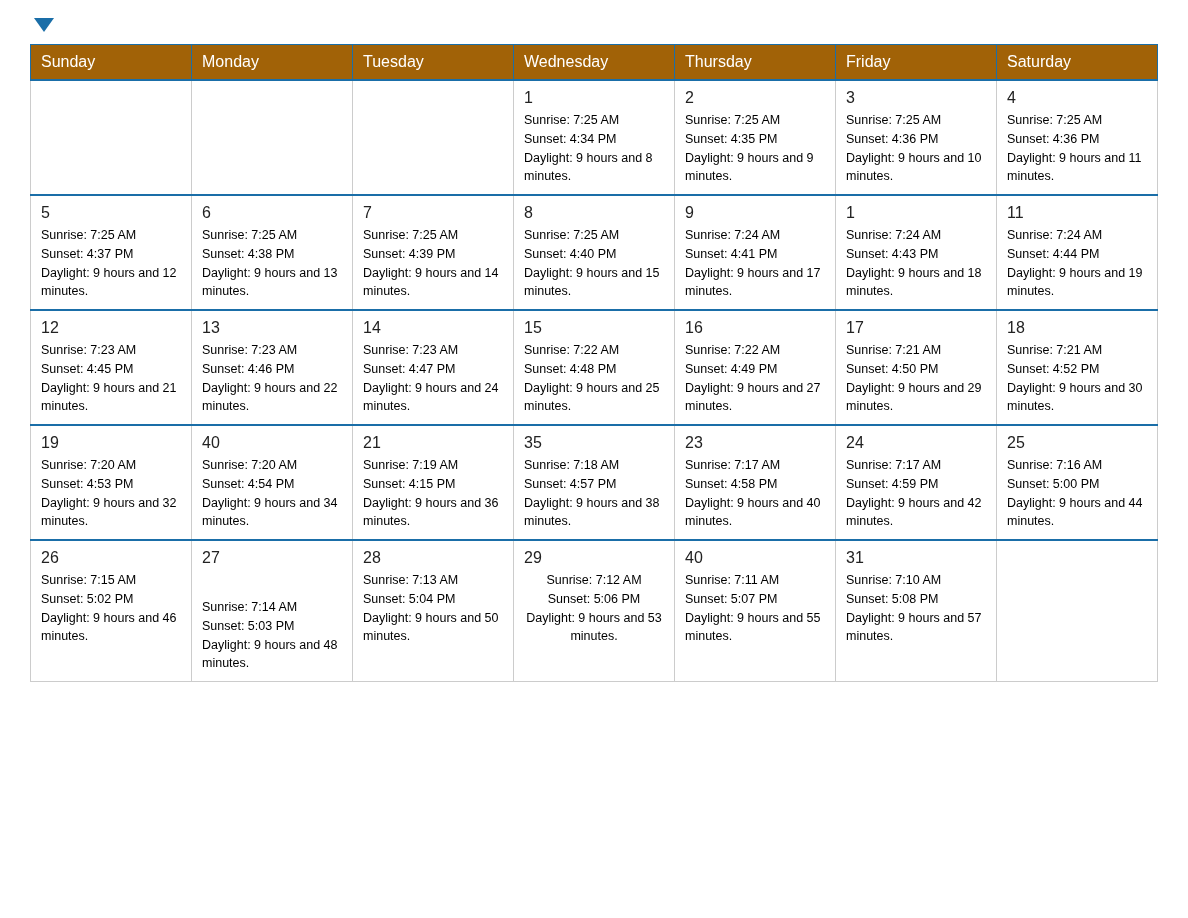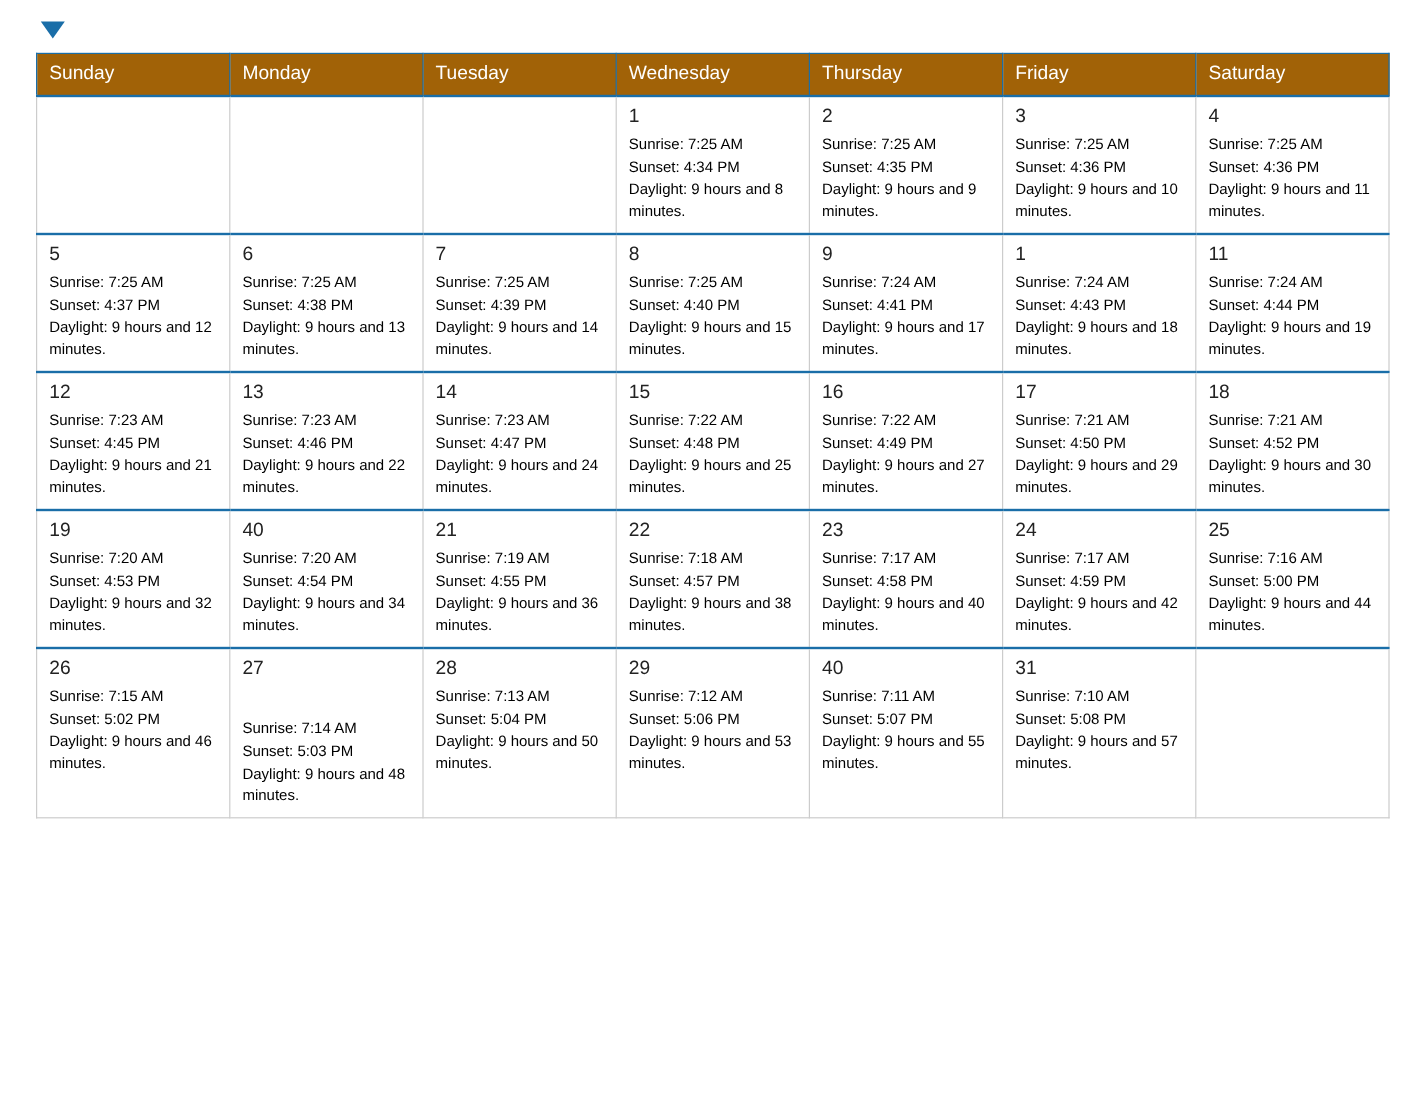--- a/index.html
+++ b/index.html
@@ -258,25 +258,25 @@
         </td>
         <td>
           <span class="day-number">40</span>
           <div class="day-info" style="white-space: pre-line;">Sunrise: 7:20 AM
 Sunset: 4:54 PM
 Daylight: 9 hours and 34 minutes.</div>
         </td>
         <td>
           <span class="day-number">21</span>
           <div class="day-info" style="white-space: pre-line;">Sunrise: 7:19 AM
-Sunset: 4:55 PM
+Sunset: 4:15 PM
 Daylight: 9 hours and 36 minutes.</div>
         </td>
         <td>
-          <span class="day-number">22</span>
+          <span class="day-number">35</span>
           <div class="day-info" style="white-space: pre-line;">Sunrise: 7:18 AM
 Sunset: 4:57 PM
 Daylight: 9 hours and 38 minutes.</div>
         </td>
         <td>
           <span class="day-number">23</span>
           <div class="day-info" style="white-space: pre-line;">Sunrise: 7:17 AM
 Sunset: 4:58 PM
 Daylight: 9 hours and 40 minutes.</div>
         </td>
@@ -307,21 +307,21 @@
 Daylight: 9 hours and 48 minutes.</div>
         </td>
         <td>
           <span class="day-number">28</span>
           <div class="day-info" style="white-space: pre-line;">Sunrise: 7:13 AM
 Sunset: 5:04 PM
 Daylight: 9 hours and 50 minutes.</div>
         </td>
         <td>
           <span class="day-number">29</span>
-          <div class="day-info" style="white-space: pre-line;">Sunrise: 7:12 AM
+          <div class="day-info" style="white-space: pre-line; text-align: center;">Sunrise: 7:12 AM
 Sunset: 5:06 PM
 Daylight: 9 hours and 53 minutes.</div>
         </td>
         <td>
           <span class="day-number">40</span>
           <div class="day-info" style="white-space: pre-line;">Sunrise: 7:11 AM
 Sunset: 5:07 PM
 Daylight: 9 hours and 55 minutes.</div>
         </td>
         <td>

